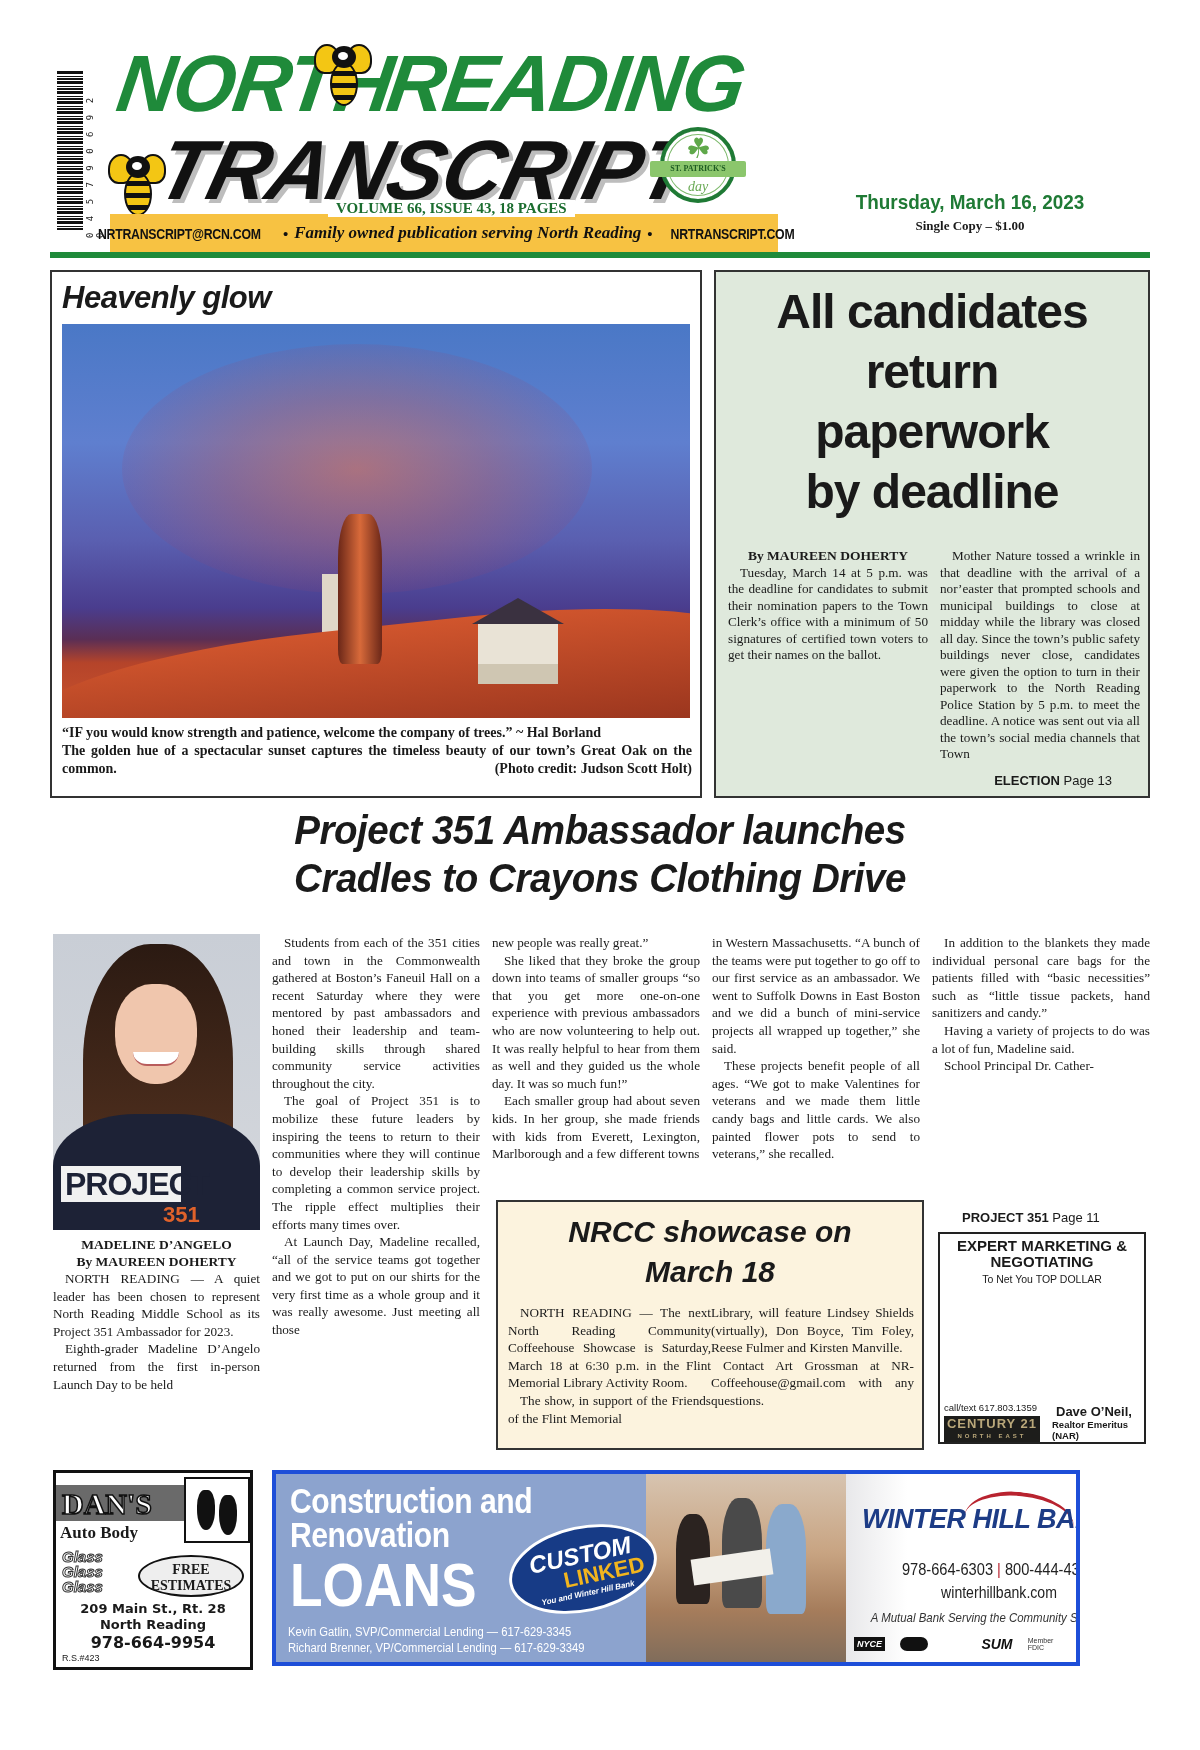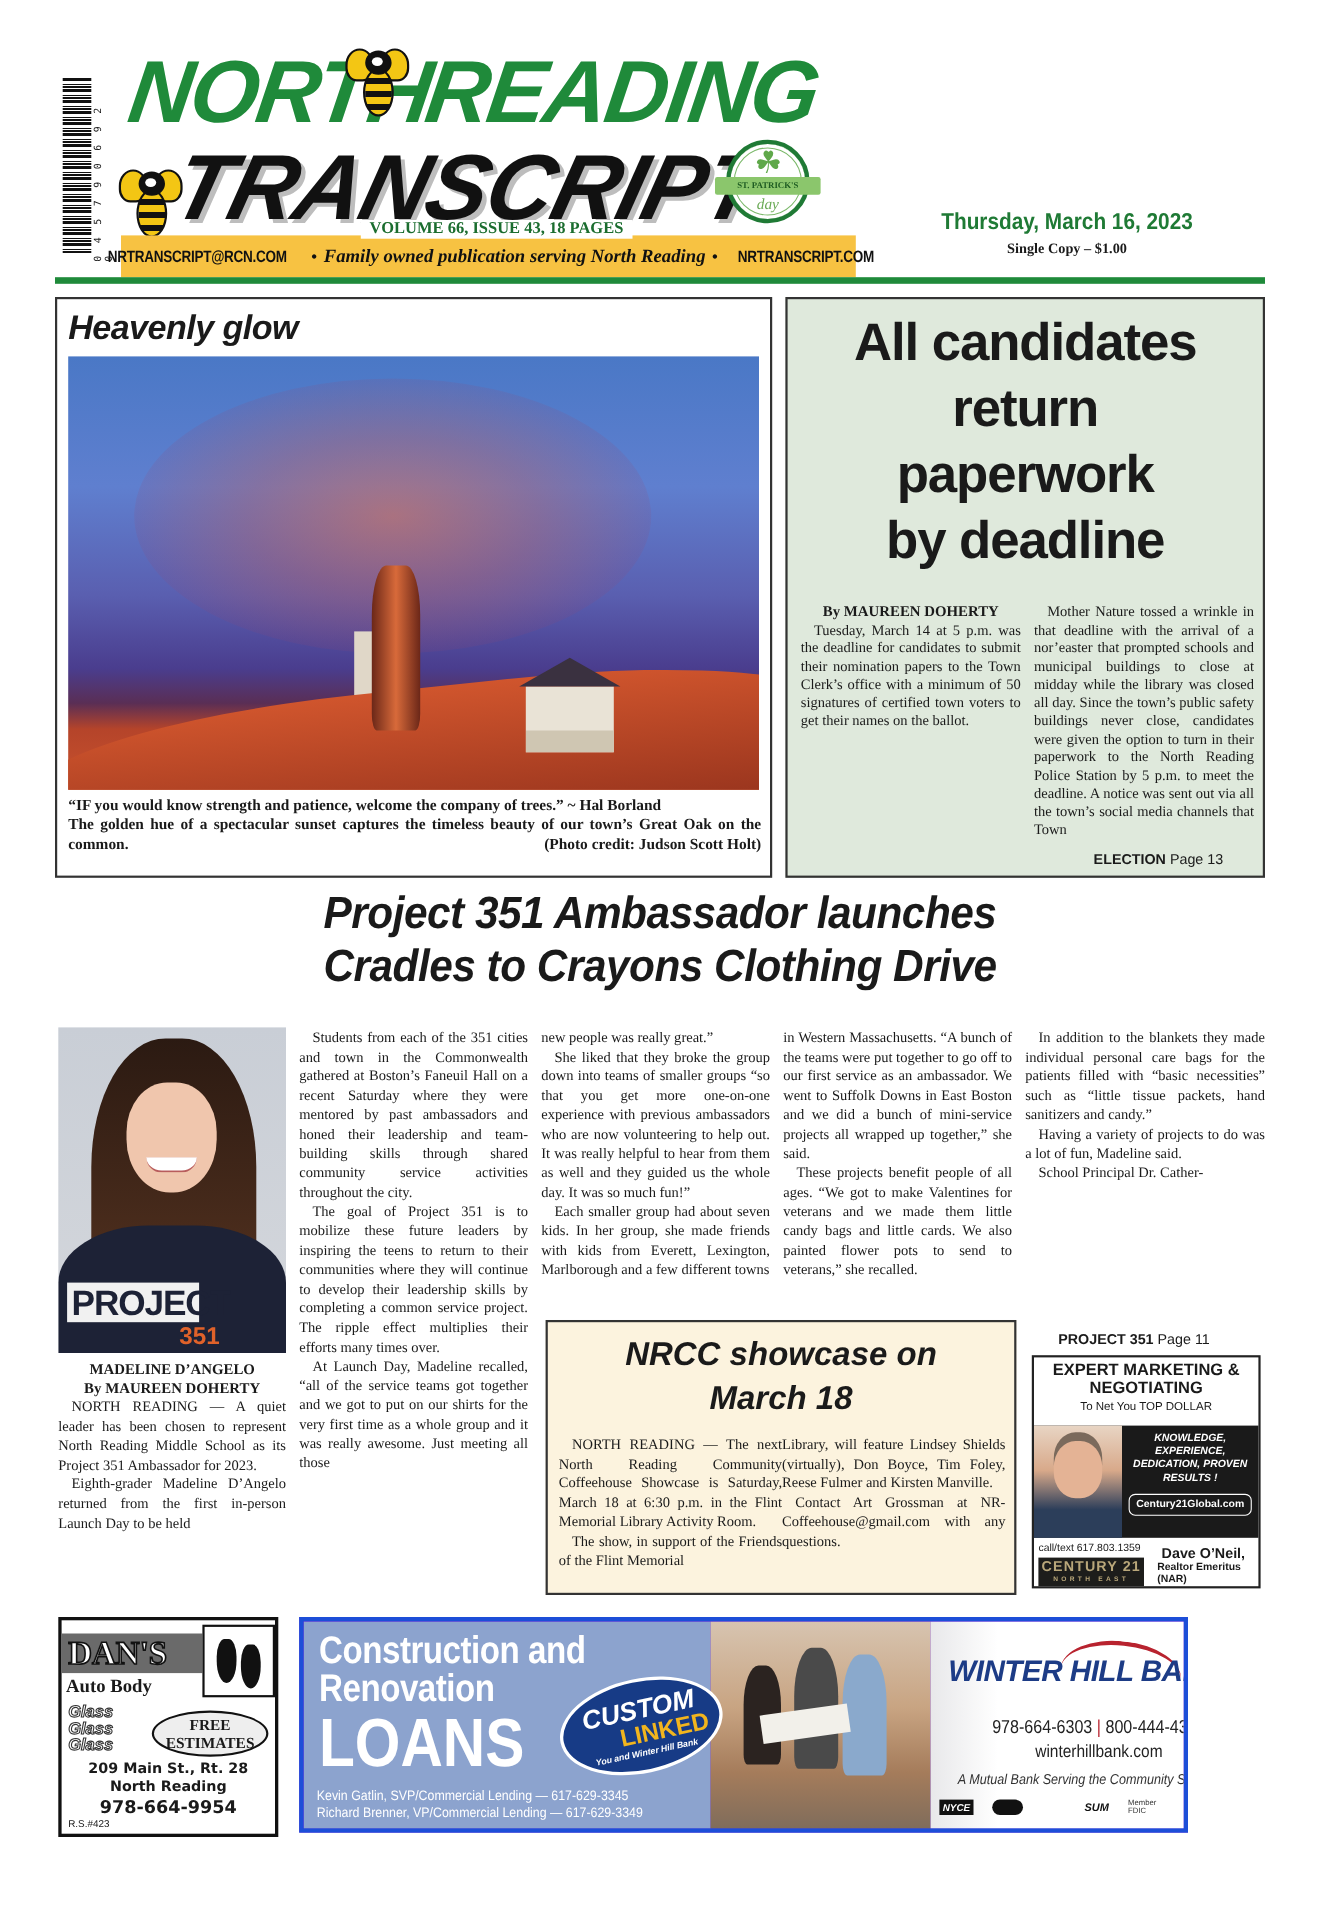--- a/index.html
+++ b/index.html
@@ -136,21 +136,21 @@
   .bank-ad .logo { position: absolute; left: 16px; top: 30px; font-style: italic; font-weight: bold; font-size: 27px; color: #1d3c86; letter-spacing: -0.5px; white-space: nowrap; }
   .bank-ad .logo sup { font-size: 9px; }
   .bank-ad .arc { position: absolute; left: 118px; top: 18px; width: 110px; height: 60px; border-top: 4px solid #b8232f; border-radius: 50% 50% 0 0; transform: rotate(6deg); }
   .bank-ad .phones { position: absolute; left: 0; top: 86px; width: 100%; text-align: center; font-size: 17px; color: #222; transform: scaleX(0.86); }
   .bank-ad .phones .sep { color: #b8232f; }
   .bank-ad .site { position: absolute; left: 0; top: 110px; width: 100%; text-align: center; font-size: 16px; color: #222; transform: scaleX(0.88); }
   .bank-ad .since { position: absolute; left: 0; top: 136px; width: 100%; text-align: center; font-style: italic; font-size: 13px; color: #333; transform: scaleX(0.88); }
   .bank-ad .marks { position: absolute; left: 8px; top: 162px; width: 292px; display: flex; align-items: center; justify-content: space-between; font-size: 7px; color: #333; }
   .bank-ad .marks .nyce { background: #111; color: #fff; font-weight: bold; font-style: italic; font-size: 9px; padding: 2px 3px; }
   .bank-ad .marks .mc { width: 28px; height: 14px; background: #111; border-radius: 7px; }
-  .bank-ad .marks .sum { font-weight: bold; font-style: italic; font-size: 10px; color: #111; margin-left: 38px; }
+  .bank-ad .marks .sum { font-weight: bold; font-style: italic; font-size: 14px; color: #111; margin-left: 38px; }
   .bank-ad .marks .ehl { display: flex; align-items: center; gap: 3px; }
   .bank-ad .marks .house { width: 18px; height: 14px; border: 3px solid #111; border-top-width: 2px; }
 </style>
 </head>
 <body>
 
 <header>
   <div class="barcode">
     <div class="bars"></div>
     <span class="digits">0 4 5 7 9 0 6 9 2 0</span>
@@ -288,25 +288,20 @@
     <div class="col">
       <p style="text-indent:0">Library, will feature Lindsey Shields (virtually), Don Boyce, Tim Foley, Reese Fulmer and Kirsten Manville.</p>
       <p>Contact Art Grossman at NR-Coffeehouse@gmail.com with any questions.</p>
     </div>
   </div>
 </section>
 
 <aside class="c21-ad">
   <div class="h">EXPERT MARKETING &amp; NEGOTIATING</div>
   <div class="sub">To Net You TOP DOLLAR</div>
-  <div class="mid">
-    <div class="agent"></div>
-    <div class="slogan">KNOWLEDGE, EXPERIENCE, DEDICATION, PROVEN RESULTS !</div>
-    <div class="url">Century21Global.com</div>
-  </div>
   <div class="call">call/text 617.803.1359</div>
   <div class="brand">
     <span>CENTURY 21</span>
     <small>NORTH EAST</small>
   </div>
   <div class="name">Dave O’Neil,</div>
   <div class="title">Realtor Emeritus (NAR)</div>
 </aside>
 
 <aside class="dans-ad">

